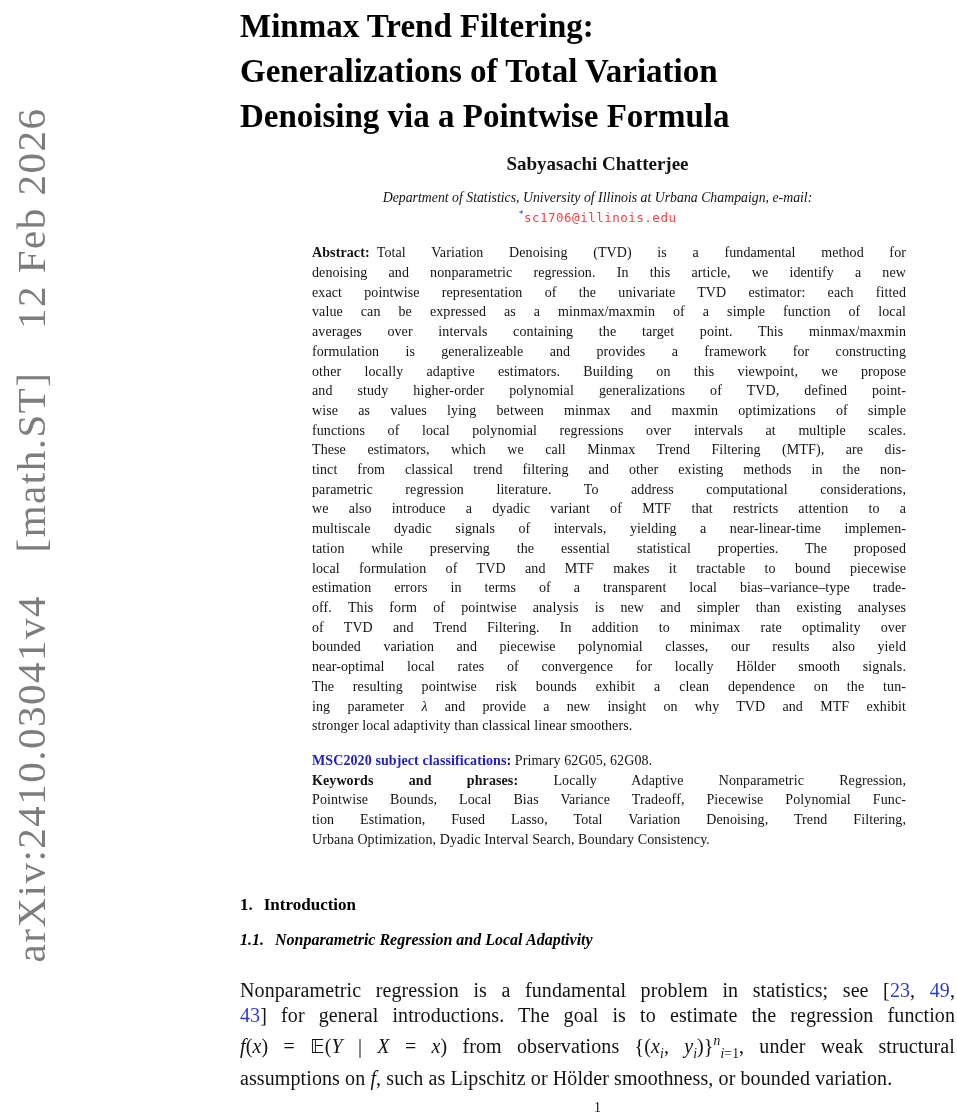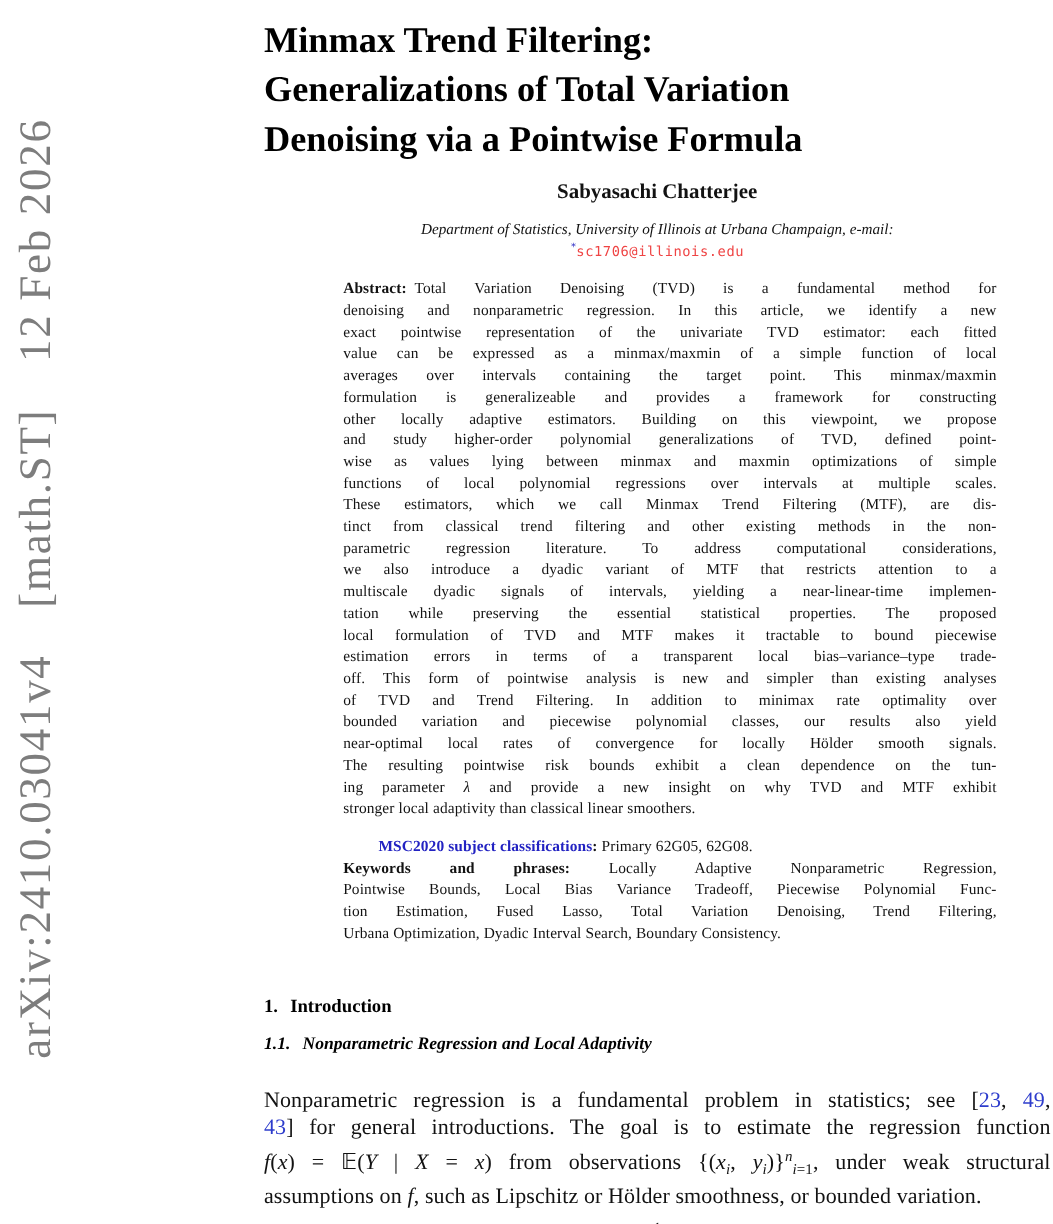--- a/index.html
+++ b/index.html
@@ -15,21 +15,21 @@
     position:absolute;
     top:535px;left:31px;
     transform:translate(-50%,-50%) rotate(-90deg);
     white-space:nowrap;
     font-size:41px;
     letter-spacing:1.5px;
     color:#7d7d7d;
   }
   .content{position:absolute;left:240px;top:0;width:715px;}
   .title{
-    margin-top:15px;
+    margin-top:4px;
     text-align:center;
     font-weight:bold;
     font-size:33px;
     line-height:45px;
     color:#000;
   }
   .author{margin-top:14px;text-align:center;font-size:19px;font-weight:bold;}
   .affiliation{margin-top:15px;text-align:center;font-style:italic;font-size:13.8px;}
   .email-line{margin-top:3px;text-align:center;font-size:13px;}
   .email-star{color:#2222c2;font-size:9px;vertical-align:super;font-family:"DejaVu Sans Mono",monospace;}
@@ -40,21 +40,21 @@
   .tline{text-align:left;}
   .tline.just{text-align:justify;text-align-last:justify;}
   .section{margin:46px 0 0 0;font-size:17px;font-weight:bold;color:#000;}
   .subsection{margin:16px 0 0 0;font-size:16px;font-weight:bold;font-style:italic;color:#000;}
   .hgap{margin-left:11px;}
   .body-par{margin-top:29px;font-size:20px;line-height:25px;letter-spacing:.1px;}
   .pageno{margin-top:9px;text-align:center;font-size:14px;}
   
   .r-b{font-weight:bold;}
   .r-i{font-style:italic;}
-  .r-blueb{color:#2222c2;font-weight:bold;margin-left:32px;}
+  .r-blueb{color:#2222c2;font-weight:bold;}
   .r-cite{color:#2d3ccc;cursor:pointer;}
   .r-bb{font-family:"DejaVu Sans",sans-serif;}
   .r-subi{font-size:68%;vertical-align:sub;font-style:italic;}
   .r-sub{font-size:68%;vertical-align:sub;}
   .r-supi{font-size:68%;vertical-align:super;font-style:italic;}
 </style>
 </head>
 <body>
 
 <div class="page">

